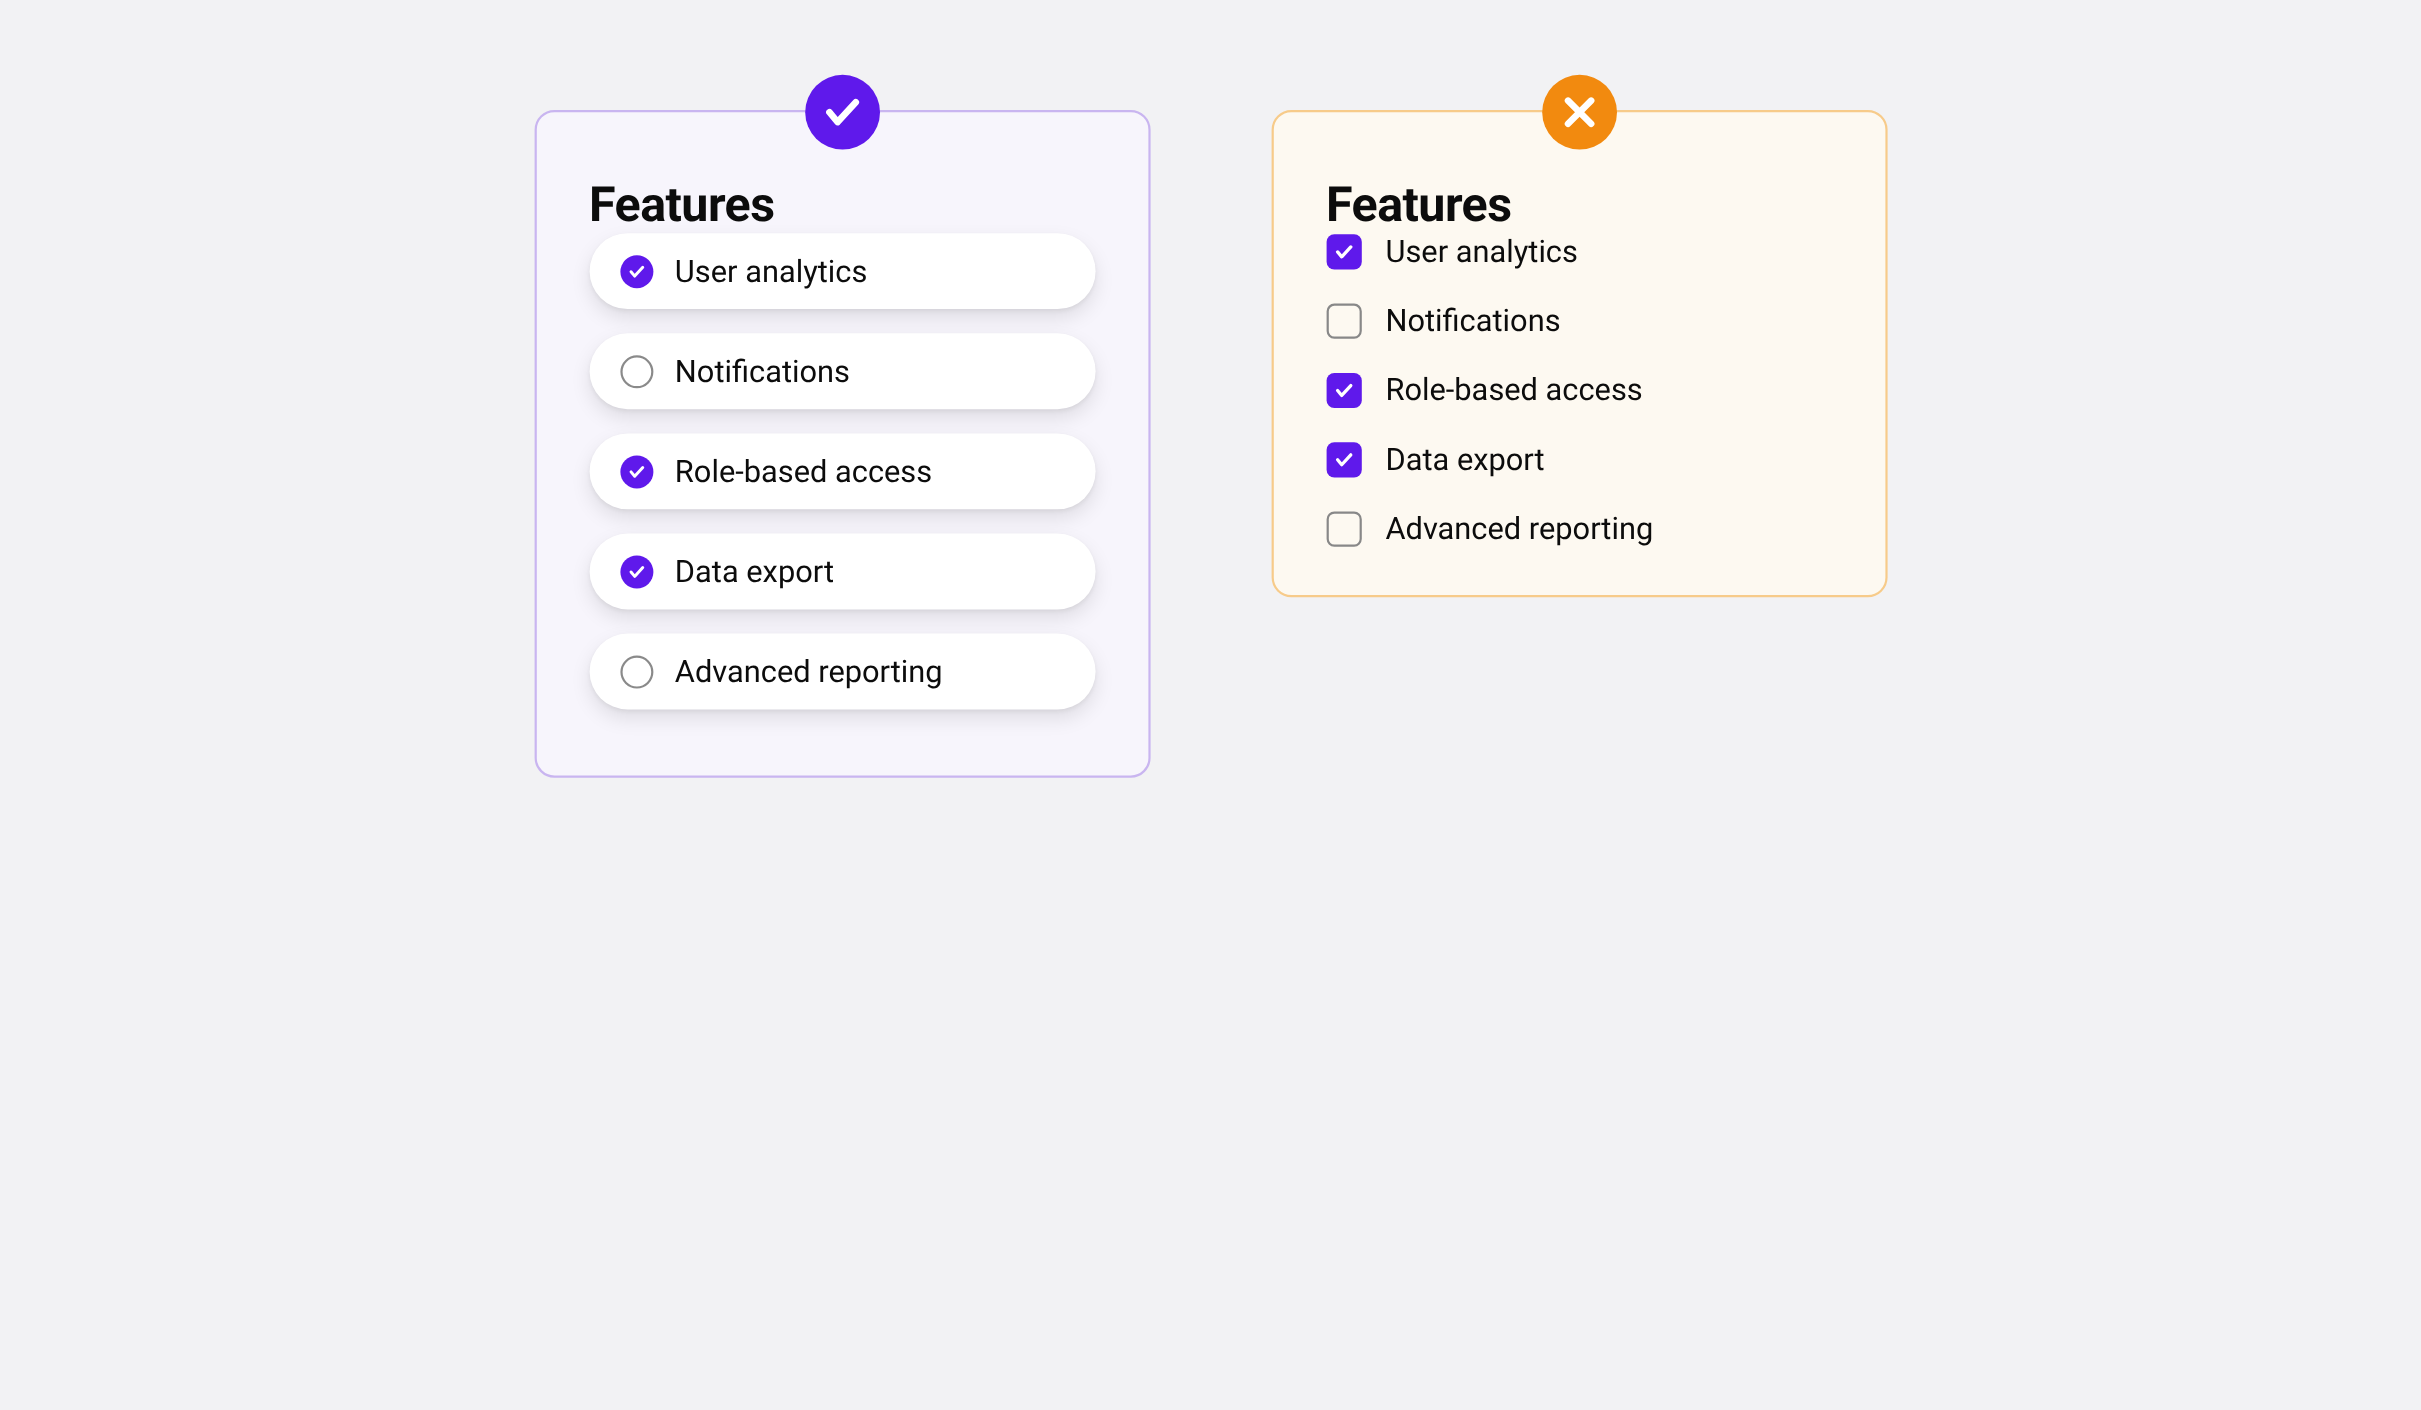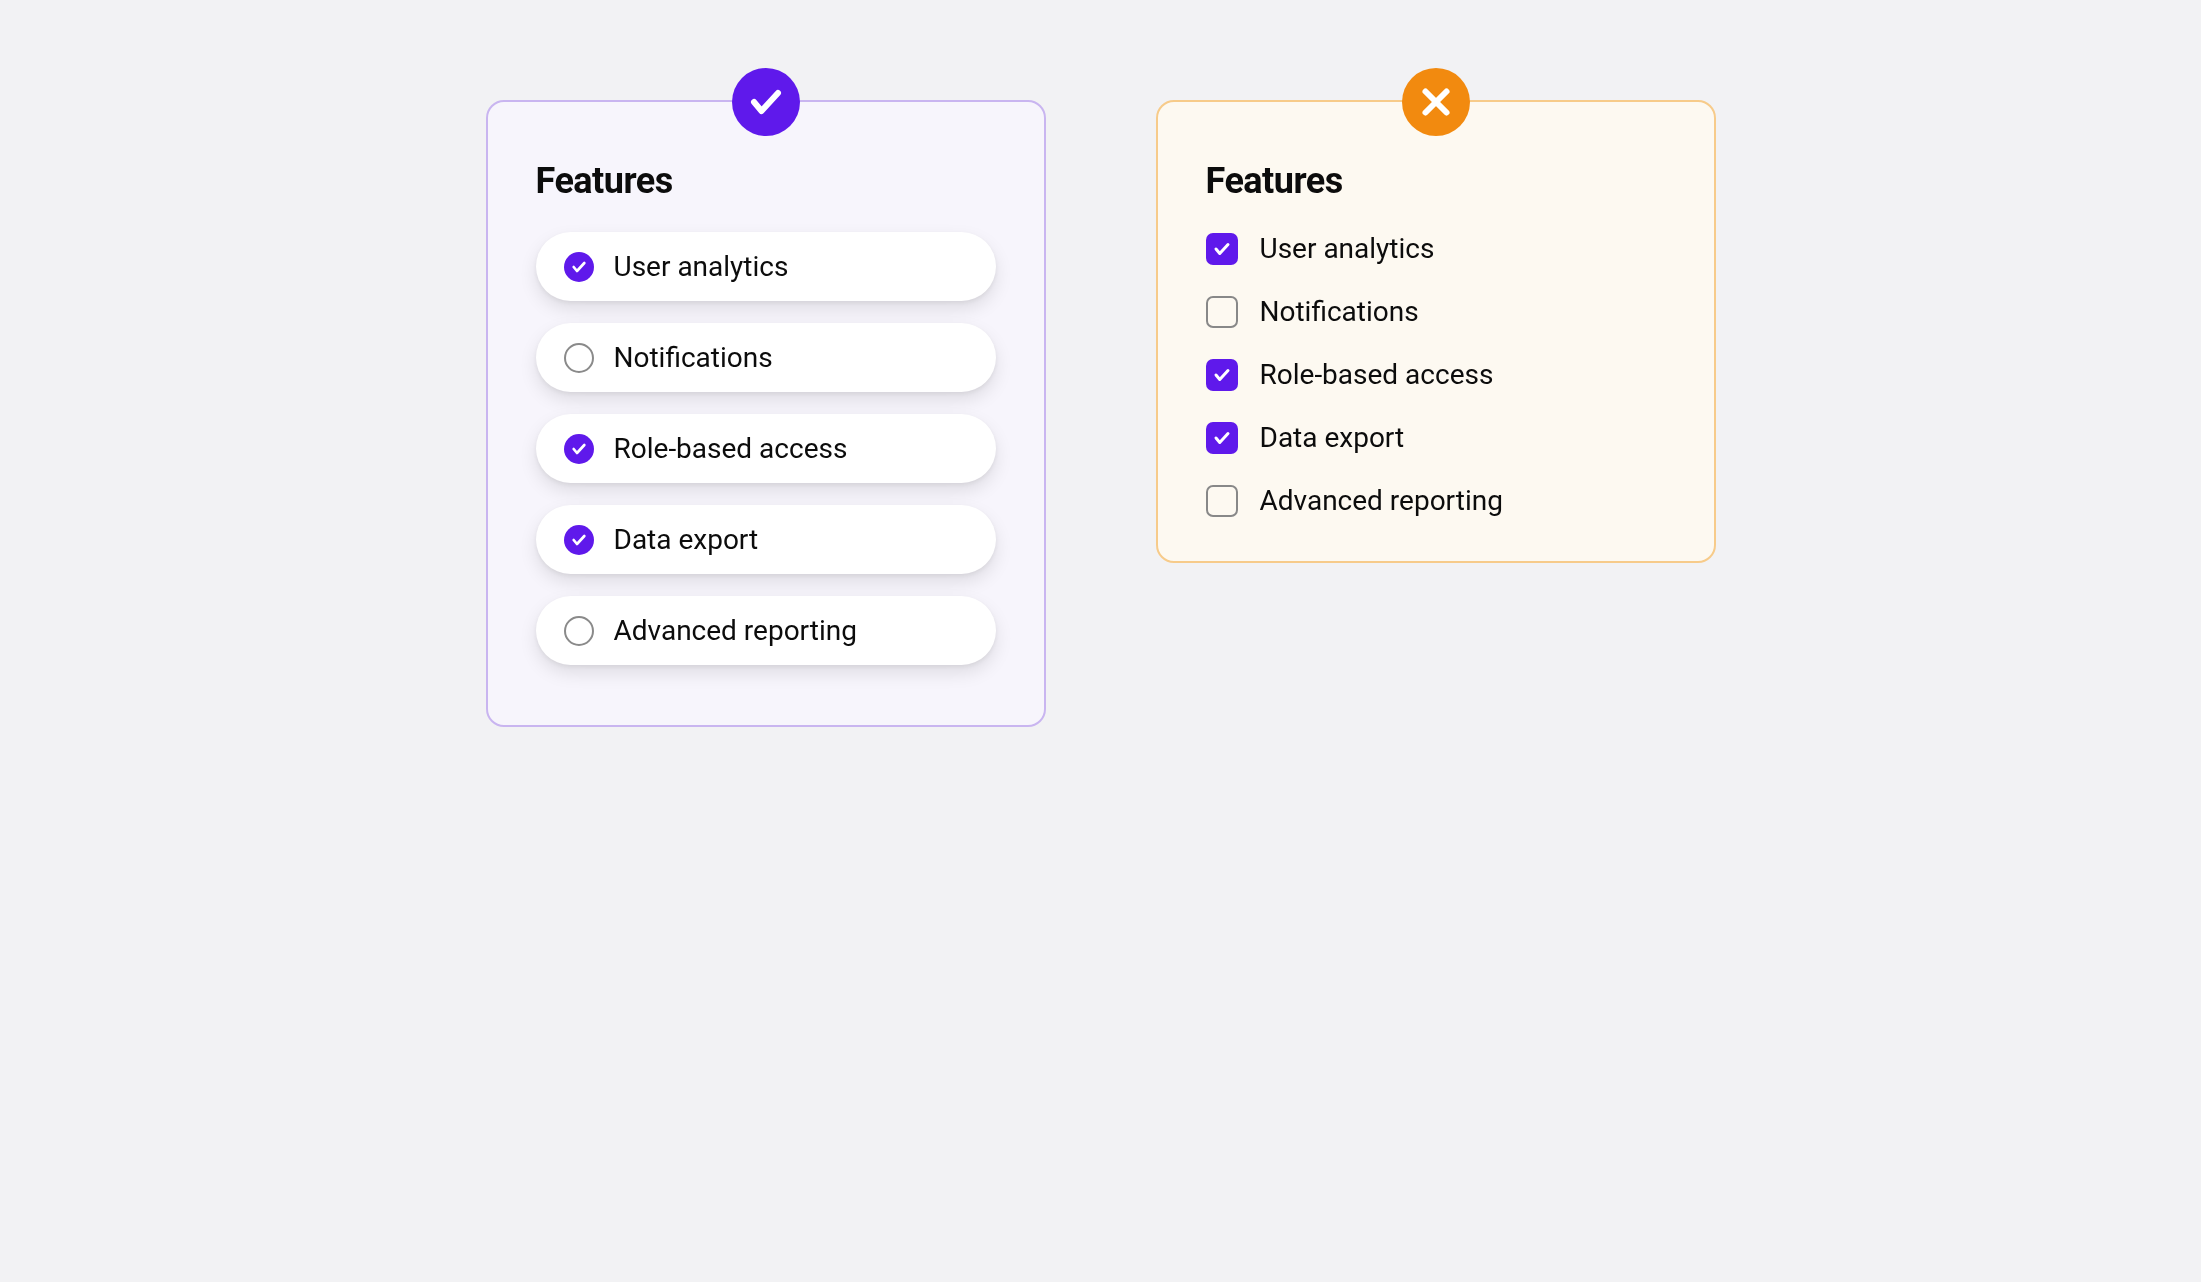--- a/index.html
+++ b/index.html
@@ -41,24 +41,23 @@
     border-radius: 50%;
     display: flex;
     align-items: center;
     justify-content: center;
   }
   .badge-good { background: #5f19eb; }
   .badge-bad  { background: #f28a0f; }
   .badge svg { width: 36px; height: 36px; }
 
   .panel-title {
-    font-size: 36px;
+    font-size: 44px;
     font-weight: 700;
     color: #0c0c0c;
-    margin-bottom: 30px;
     letter-spacing: -0.5px;
   }
 
   
   .pill-list { display: flex; flex-direction: column; gap: 22px; }
   .pill {
     background: #ffffff;
     border-radius: 999px;
     padding: 18px 28px;
     display: flex;

